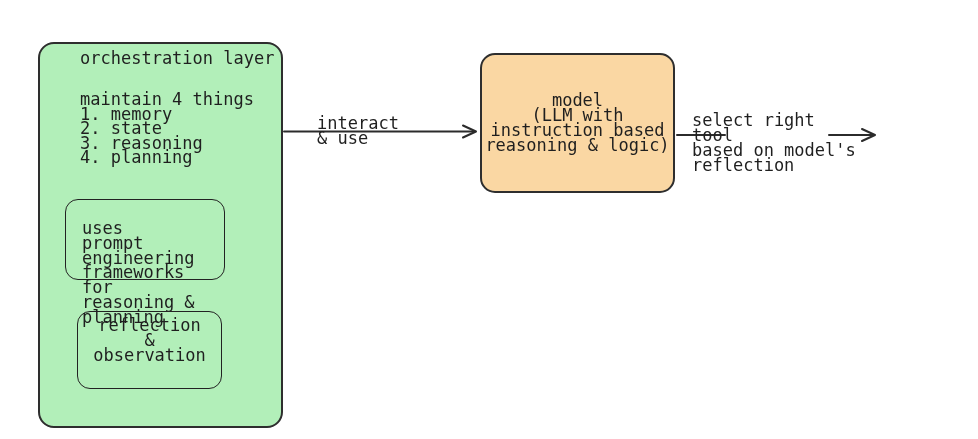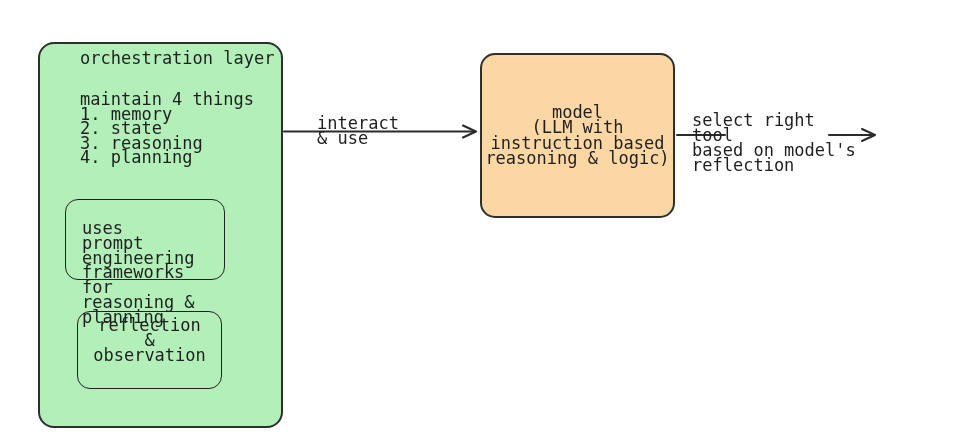--- a/index.html
+++ b/index.html
@@ -42,21 +42,21 @@
     top: 42px;
     width: 245px;
     height: 386px;
     border-radius: 16px;
     background: #b2efb9;
   }
   .node-orange {
     left: 480px;
     top: 53px;
     width: 195px;
-    height: 165px;
+    height: 140px;
     border-radius: 15px;
     background: #fad7a3;
     display: flex;
     align-items: center;
     justify-content: center;
     text-align: center;
     line-height: 15.2px;
   }
   .inner-node {
     position: absolute;

